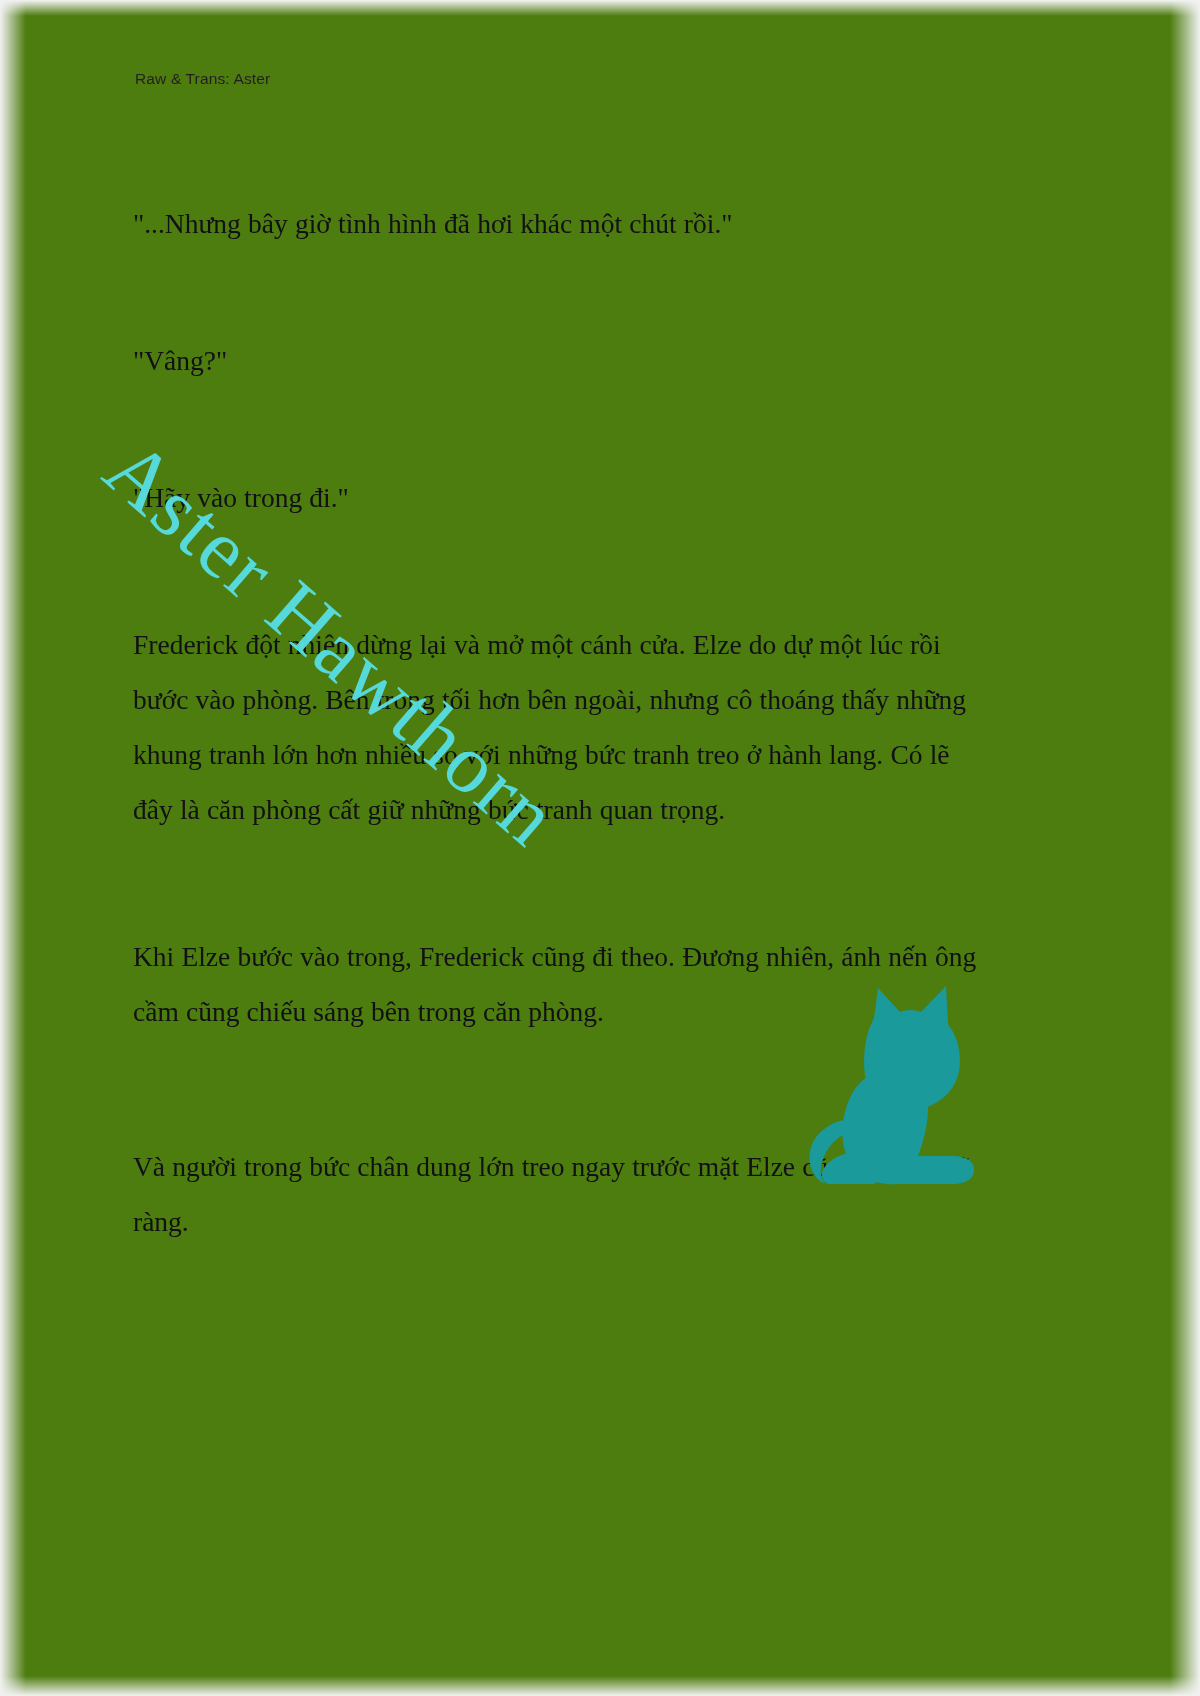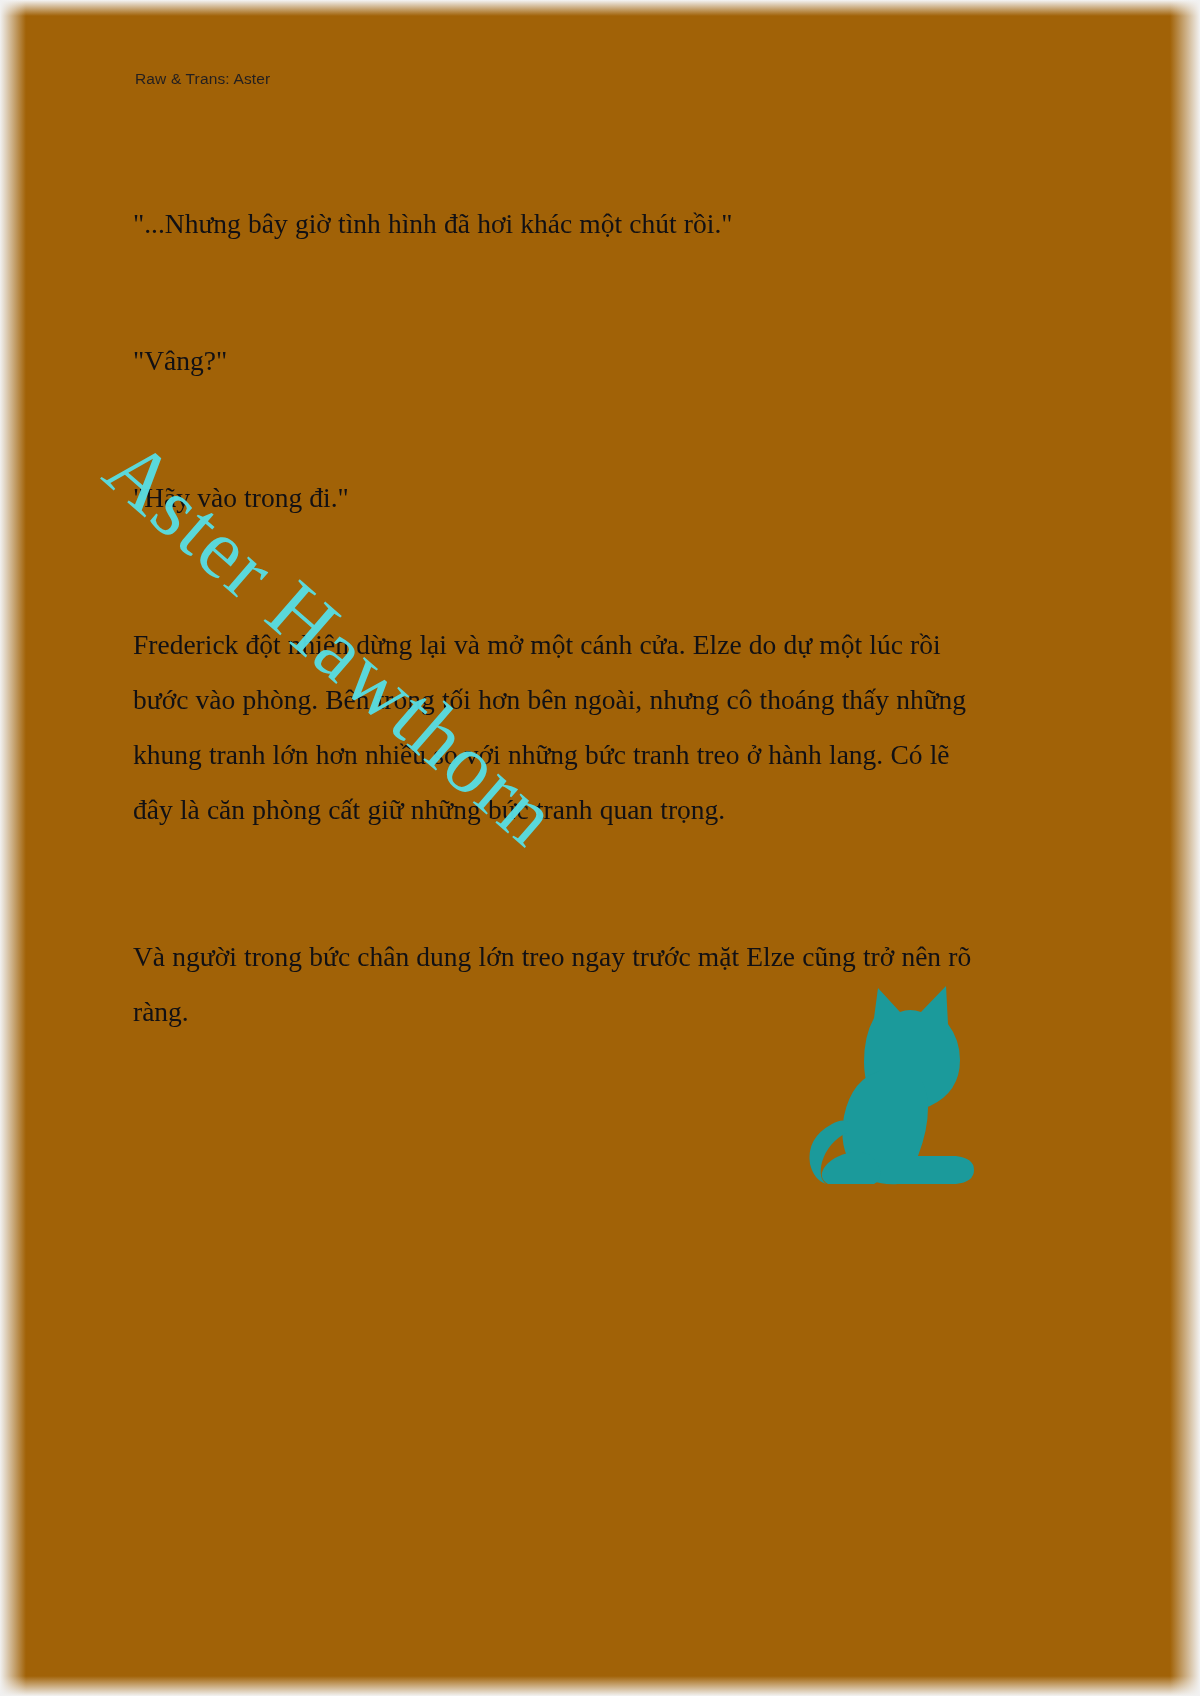--- a/index.html
+++ b/index.html
@@ -12,21 +12,21 @@
     height: 1696px;
     position: relative;
     overflow: hidden;
     font-family: "Liberation Serif", "DejaVu Serif", serif;
   }
 
   
   #page {
     position: absolute;
     inset: 0;
-    background: #a16207;
+    background: #4d7c0f;
     overflow: hidden;
     padding-left: 23px;
   }
   
   #page::before {
     content: "";
     position: absolute;
     inset: 0;
     pointer-events: none;
     background:
@@ -106,20 +106,21 @@
 
 <div id="page">
 
   <div id="header">Raw &amp; Trans: Aster</div>
 
   <div id="body-text">
     <p class="para gap-lg">"...Nhưng bây giờ tình hình đã hơi khác một chút rồi."</p>
     <p class="para gap-lg">"Vâng?"</p>
     <p class="para gap-xl">"Hãy vào trong đi."</p>
     <p class="para gap-xl">Frederick đột nhiên dừng lại và mở một cánh cửa. Elze do dự một lúc rồi bước vào phòng. Bên trong tối hơn bên ngoài, nhưng cô thoáng thấy những khung tranh lớn hơn nhiều so với những bức tranh treo ở hành lang. Có lẽ đây là căn phòng cất giữ những bức tranh quan trọng.</p>
+    <p class="para gap-xxl">Khi Elze bước vào trong, Frederick cũng đi theo. Đương nhiên, ánh nến ông cầm cũng chiếu sáng bên trong căn phòng.</p>
     <p class="para">Và người trong bức chân dung lớn treo ngay trước mặt Elze cũng trở nên rõ ràng.</p>
   </div>
 
   <div id="watermark">Aster Hawthorn</div>
 
   <div id="cat-logo">
     <svg viewBox="0 0 200 240" xmlns="http://www.w3.org/2000/svg" aria-hidden="true">
       <g fill="#1b9a9b">
 
         <path d="M96 52 L100 22 L122 46 Q132 42 143 46 L168 20 L170 58

